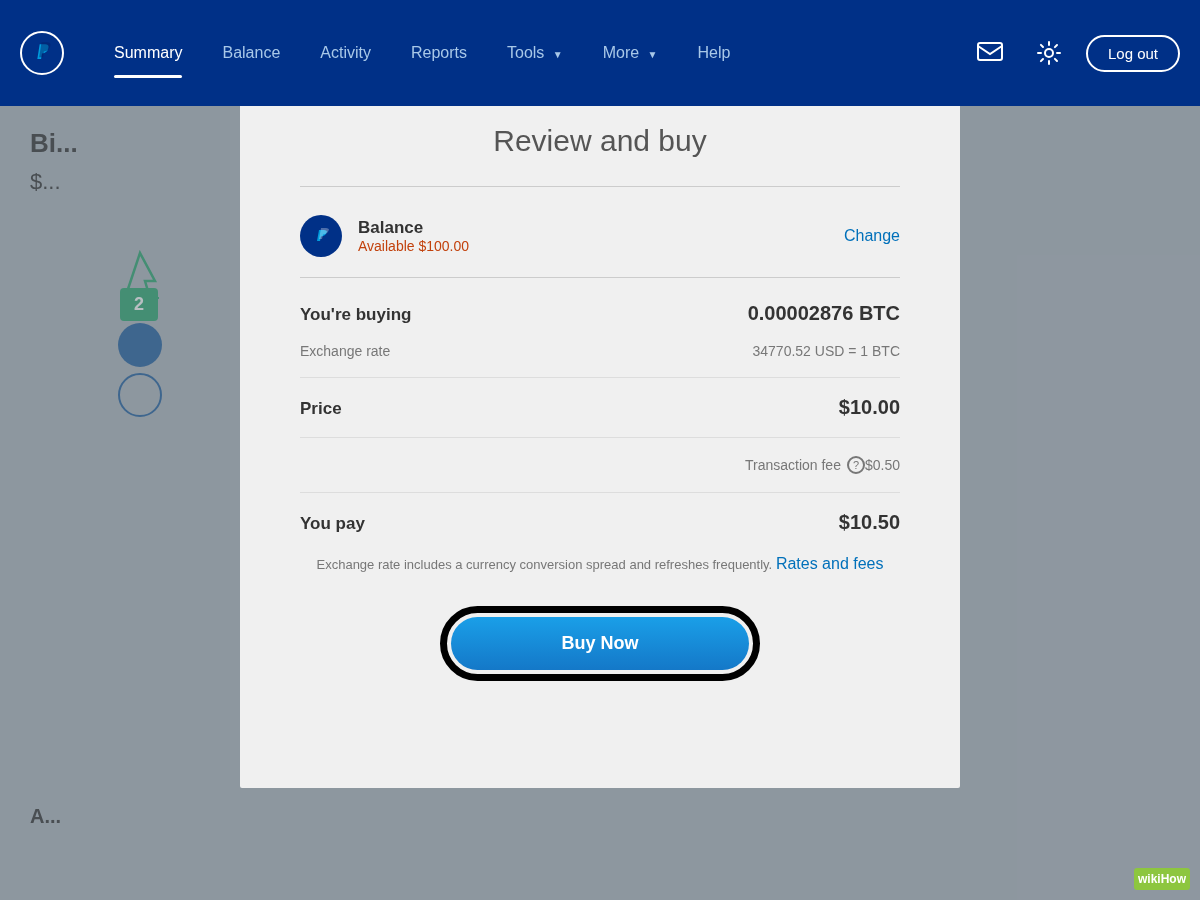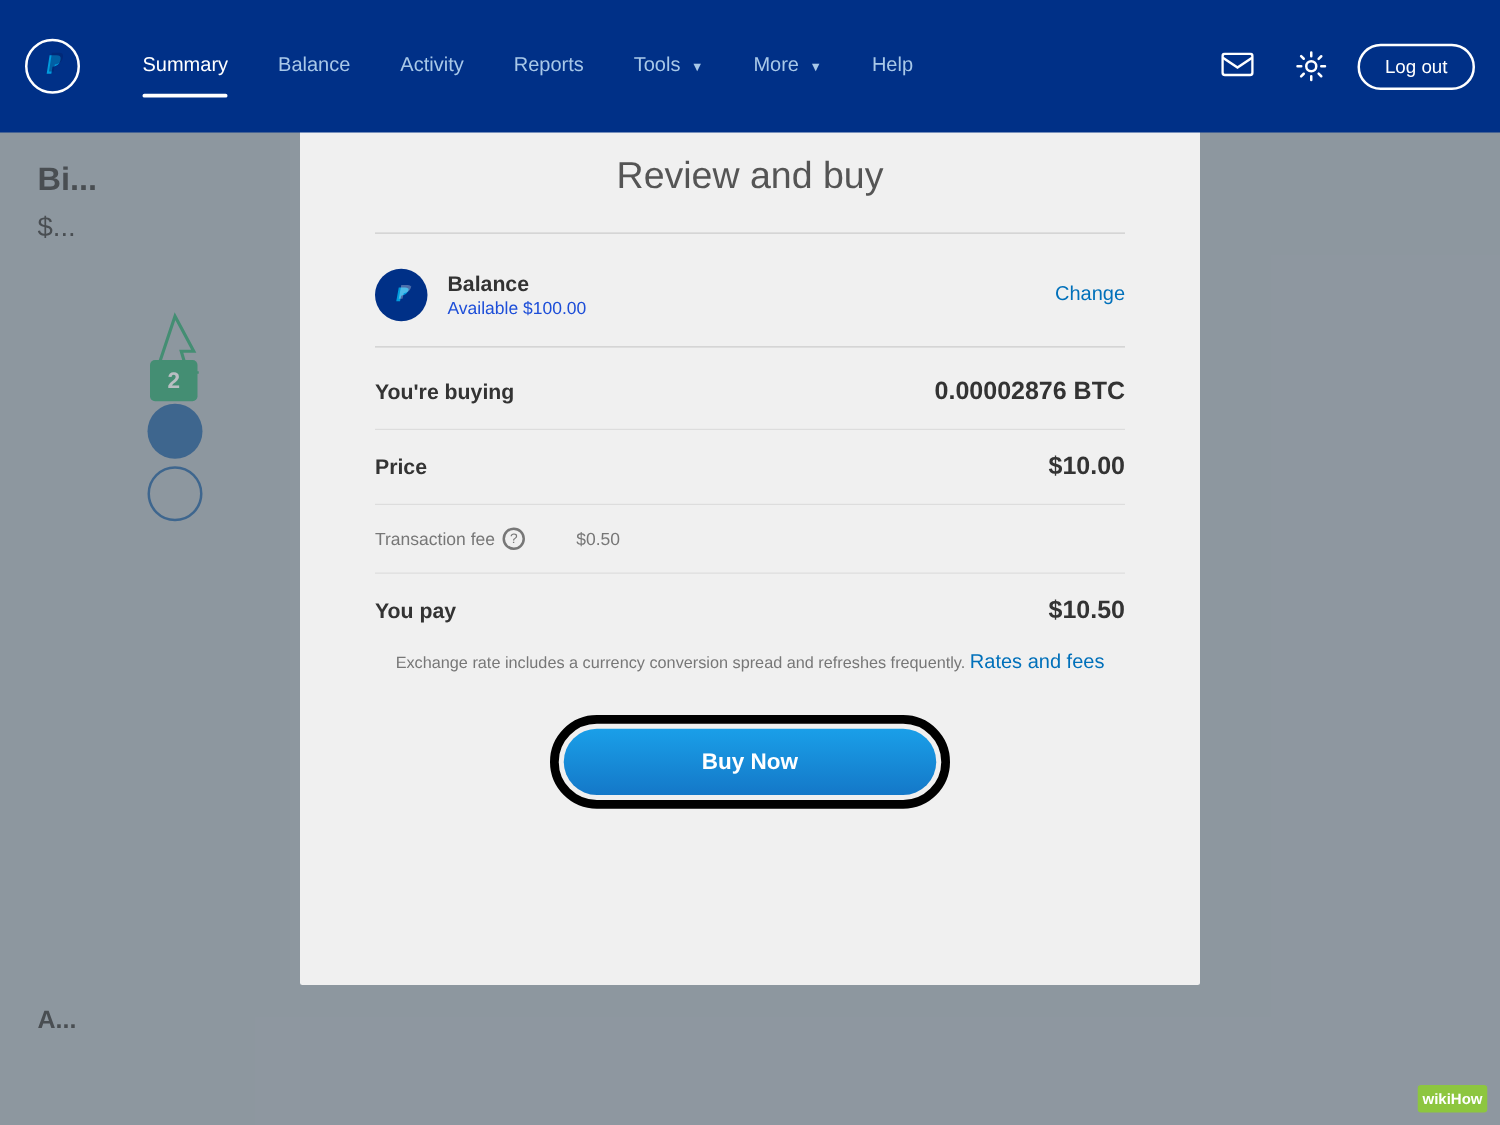--- a/index.html
+++ b/index.html
@@ -222,21 +222,21 @@
     }
     .paypal-logo-small svg { width: 24px; height: 24px; }
     .payment-info { flex: 1; }
     .payment-label {
       font-size: 17px;
       font-weight: bold;
       color: #333;
     }
     .payment-available {
       font-size: 14px;
-      color: #1d4ed8;
+      color: #c2410c;
     }
     .change-link {
       color: #0070ba;
       font-size: 16px;
       cursor: pointer;
       text-decoration: none;
     }
 
     
     .tx-row {
@@ -260,23 +260,22 @@
       color: #333;
     }
     .tx-row-subvalue {
       font-size: 14px;
       color: #777;
       text-align: right;
     }
     .tx-fee-row {
       display: flex;
       align-items: center;
-      justify-content: flex-start;
+      justify-content: flex-end;
       margin-bottom: 18px;
-      gap: 41px;
     }
     .tx-fee-label {
       font-size: 14px;
       color: #777;
       display: flex;
       align-items: center;
       gap: 6px;
     }
     .help-icon {
       width: 18px;
@@ -432,20 +431,24 @@
         <div class="payment-available">Available $100.00</div>
       </div>
       <a class="change-link">Change</a>
     </div>
 
     <div class="tx-row">
       <span class="tx-row-label">You're buying</span>
       <span class="tx-row-value">0.00002876 BTC</span>
     </div>
 
+    <div class="tx-row">
+      <span class="tx-row-sublabel">Exchange rate</span>
+      <span class="tx-row-subvalue">34770.52 USD = 1 BTC</span>
+    </div>
 
     <hr class="divider-light">
 
     <div class="tx-row">
       <span class="tx-row-label">Price</span>
       <span class="tx-row-value">$10.00</span>
     </div>
 
     <hr class="divider-light">
 

